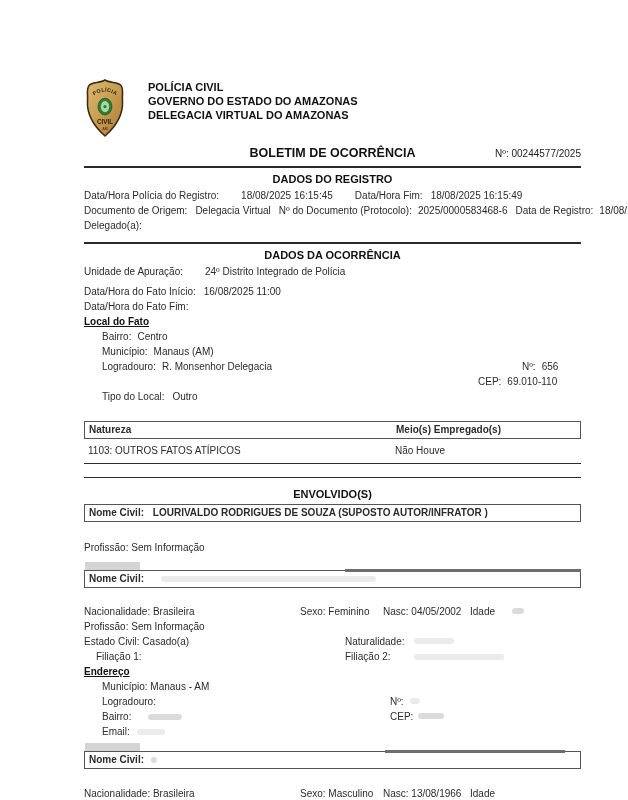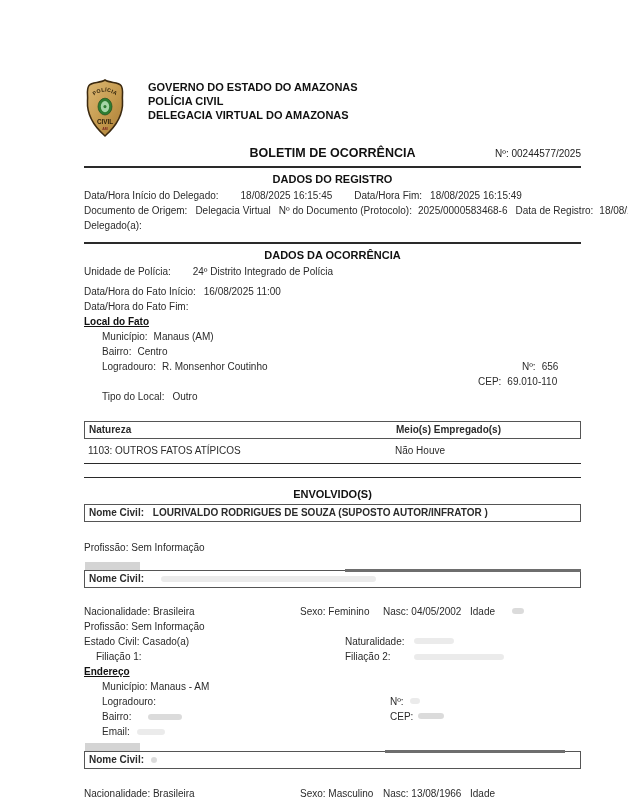--- a/index.html
+++ b/index.html
@@ -63,65 +63,65 @@
         <text font-size="7.5" font-weight="bold" fill="#2a1d08" letter-spacing="0.5">
           <textPath href="#arcTop" startOffset="50%" text-anchor="middle">POLÍCIA</textPath>
         </text>
         <ellipse cx="30" cy="40" rx="10" ry="12" fill="#2e7d32" stroke="#1b4d1e" stroke-width="1"></ellipse>
         <ellipse cx="30" cy="40" rx="6" ry="8" fill="#a5d6a7"></ellipse>
         <circle cx="30" cy="40" r="2.2" fill="#2e7d32"></circle>
         <text x="30" y="65" text-anchor="middle" font-size="9" font-weight="bold" fill="#2a1d08">CIVIL</text>
         <text x="30" y="73" text-anchor="middle" font-size="5" font-weight="bold" fill="#7a1f1f">AM</text>
       </svg>
       <div class="org-lines">
+        <div class="org-line">POLÍCIA CIVIL</div>
         <div class="org-line">GOVERNO DO ESTADO DO AMAZONAS</div>
-        <div class="org-line">POLÍCIA CIVIL</div>
         <div class="org-line">DELEGACIA VIRTUAL DO AMAZONAS</div>
       </div>
     </div>
 
     <div class="title-row">
       <div class="doc-title">BOLETIM DE OCORRÊNCIA</div>
       <div class="doc-number">Nº: 00244577/2025</div>
     </div>
 
     <hr class="rule">
 
     <div class="section-title">DADOS DO REGISTRO</div>
     <div class="row" style="margin-top:3px;">
-      <span class="lbl">Data/Hora Início do Delegado:</span><span class="val g22">18/08/2025 16:15:45</span><span class="lbl g22">Data/Hora Fim:</span><span class="val g8">18/08/2025 16:15:49</span>
+      <span class="lbl">Data/Hora Polícia do Registro:</span><span class="val g22">18/08/2025 16:15:45</span><span class="lbl g22">Data/Hora Fim:</span><span class="val g8">18/08/2025 16:15:49</span>
     </div>
     <div class="row">
       <span class="lbl">Documento de Origem:</span><span class="val g8">Delegacia Virtual</span><span class="lbl g8">Nº do Documento (Protocolo):</span><span class="val g6">2025/0000583468-6</span><span class="lbl g8">Data de Registro:</span><span class="val g6">18/08/2025</span>
     </div>
     <div class="row">
       <span class="lbl">Delegado(a):</span>
     </div>
 
     <hr class="rule" style="margin-top:9px;">
 
     <div class="section-title">DADOS DA OCORRÊNCIA</div>
     <div class="row" style="margin-top:3px;">
-      <span class="lbl">Unidade de Polícia:</span><span class="val g22">24º Distrito Integrado de Polícia</span>
+      <span class="lbl">Unidade de Apuração:</span><span class="val g22">24º Distrito Integrado de Polícia</span>
     </div>
     <div class="row" style="margin-top:5px;">
       <span class="lbl">Data/Hora do Fato Início:</span><span class="val g8">16/08/2025 11:00</span>
     </div>
     <div class="row">
       <span class="lbl">Data/Hora do Fato Fim:</span>
     </div>
     <div class="subhead" style="margin-top:0;">Local do Fato</div>
     <div class="row indent">
+      <span class="lbl">Bairro:</span><span class="val g6">Centro</span>
+    </div>
+    <div class="row indent">
       <span class="lbl">Município:</span><span class="val g6">Manaus (AM)</span>
     </div>
-    <div class="row indent">
-      <span class="lbl">Bairro:</span><span class="val g6">Centro</span>
-    </div>
     <div class="posrow indent">
-      <span class="lbl">Logradouro:</span><span class="val g6">R. Monsenhor Coutinho</span>
+      <span class="lbl">Logradouro:</span><span class="val g6">R. Monsenhor Delegacia</span>
       <span class="abs" style="left:394px;padding-left:44px;"><span class="lbl">Nº:</span><span class="val g6">656</span></span>
     </div>
     <div class="posrow">
       <span class="abs" style="left:394px;"><span class="lbl">CEP:</span><span class="val g6">69.010-110</span></span>
     </div>
     <div class="row indent" style="margin-top:0;">
       <span class="lbl">Tipo do Local:</span><span class="val g8">Outro</span>
     </div>
 
     <div class="boxed nat-box">

